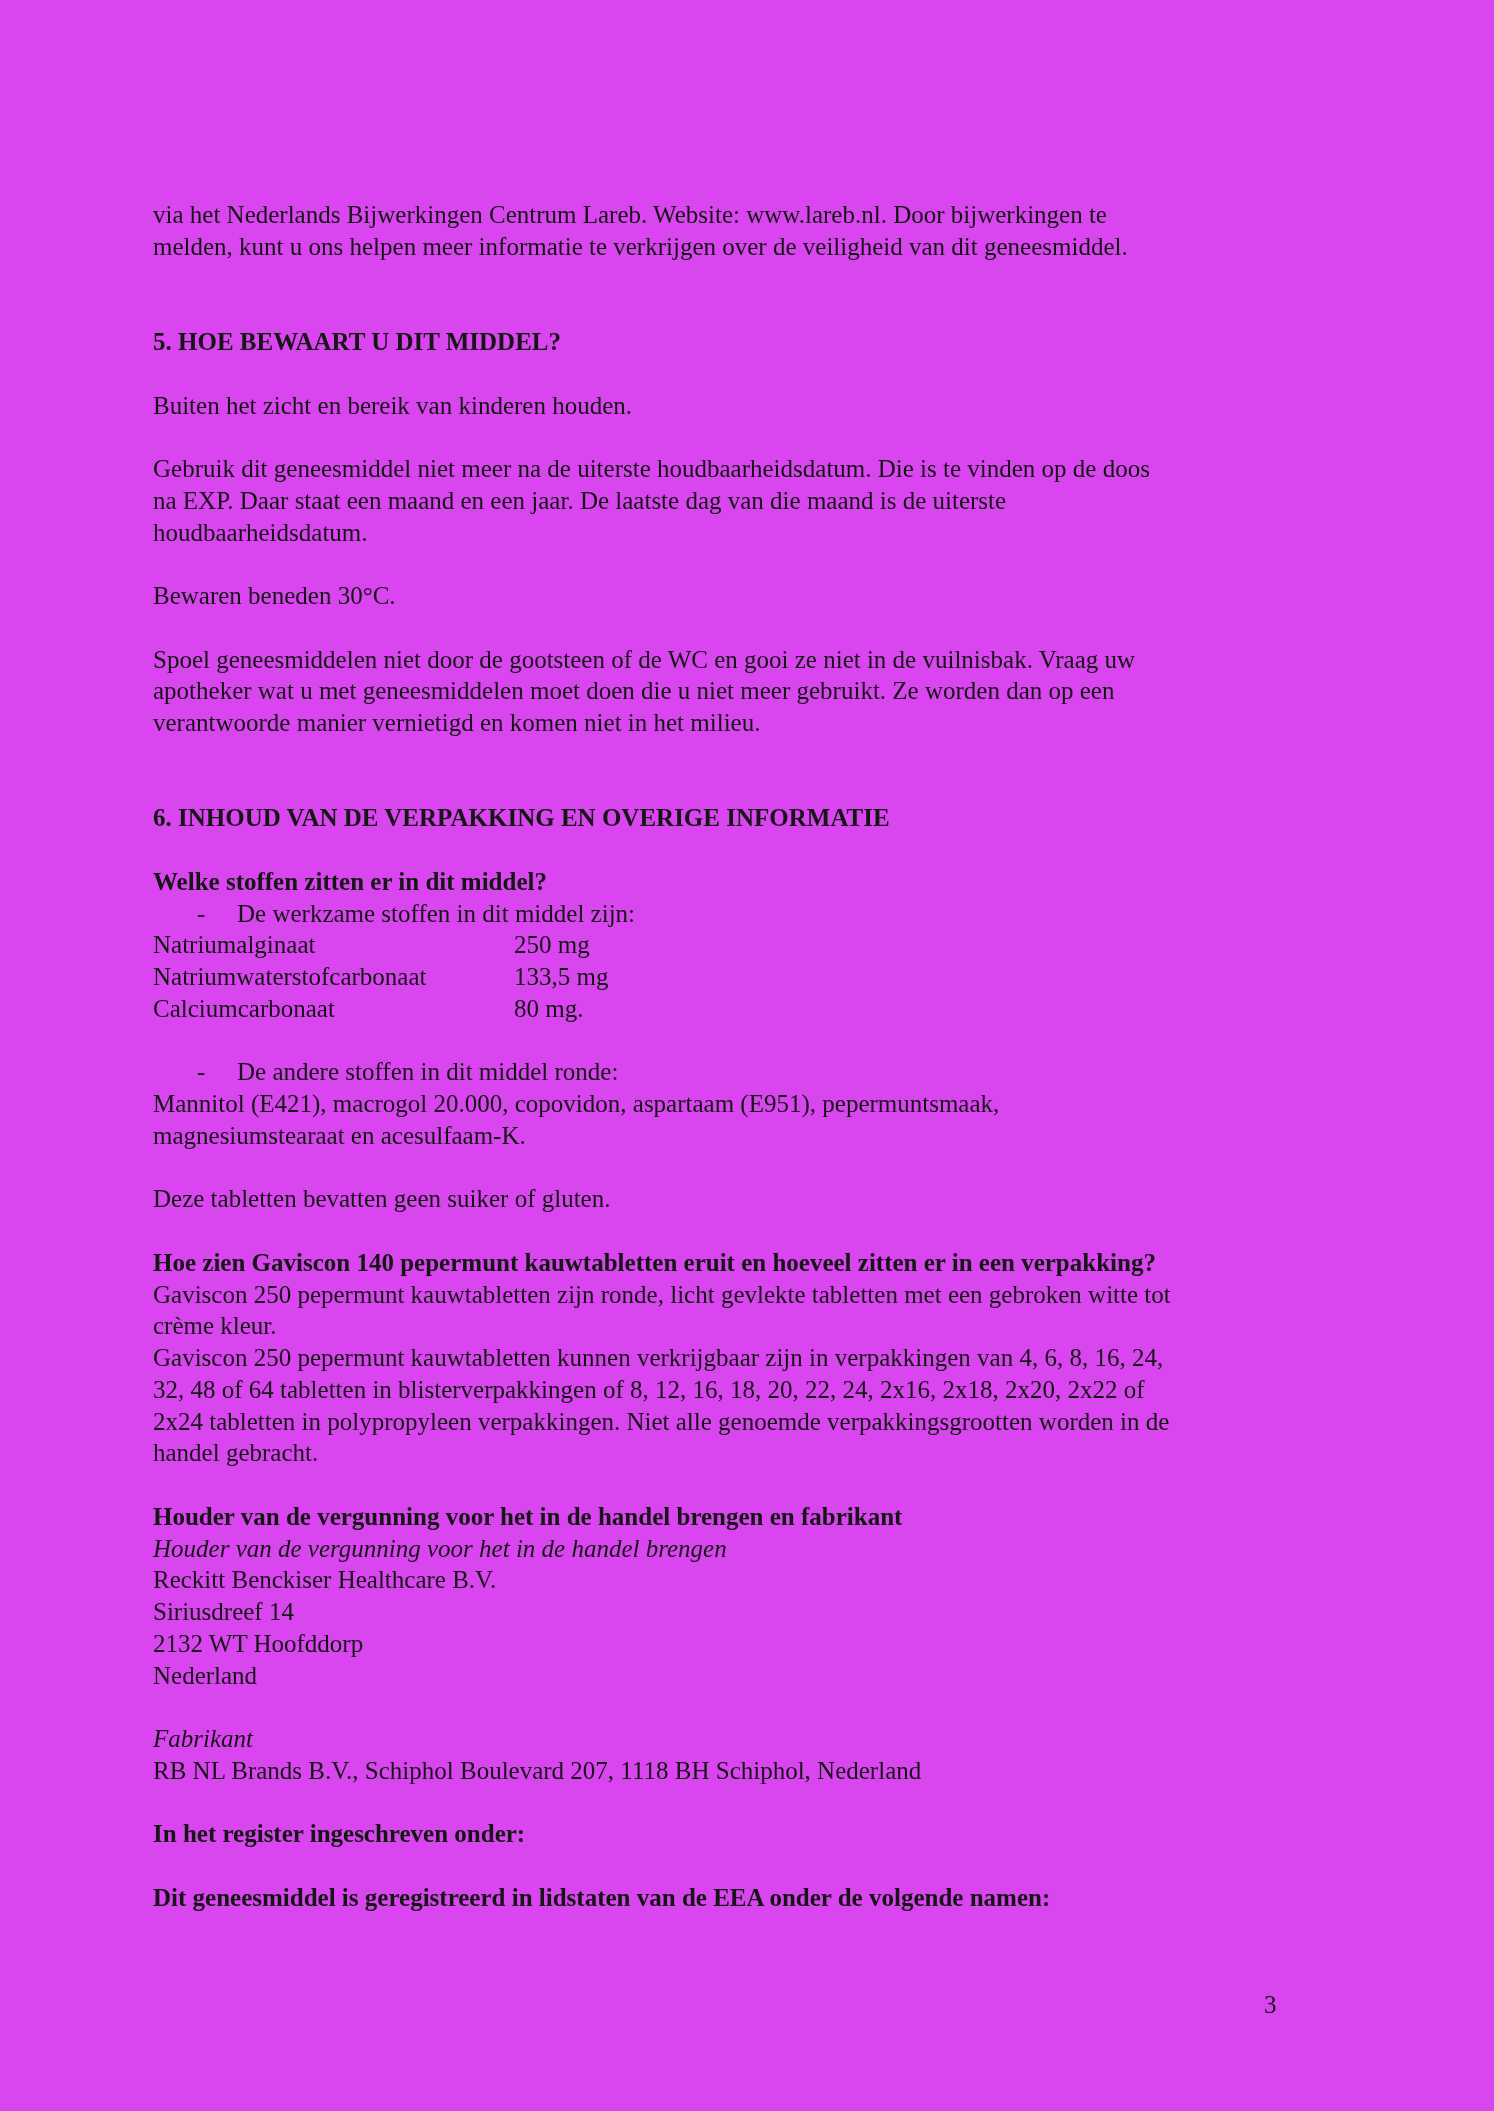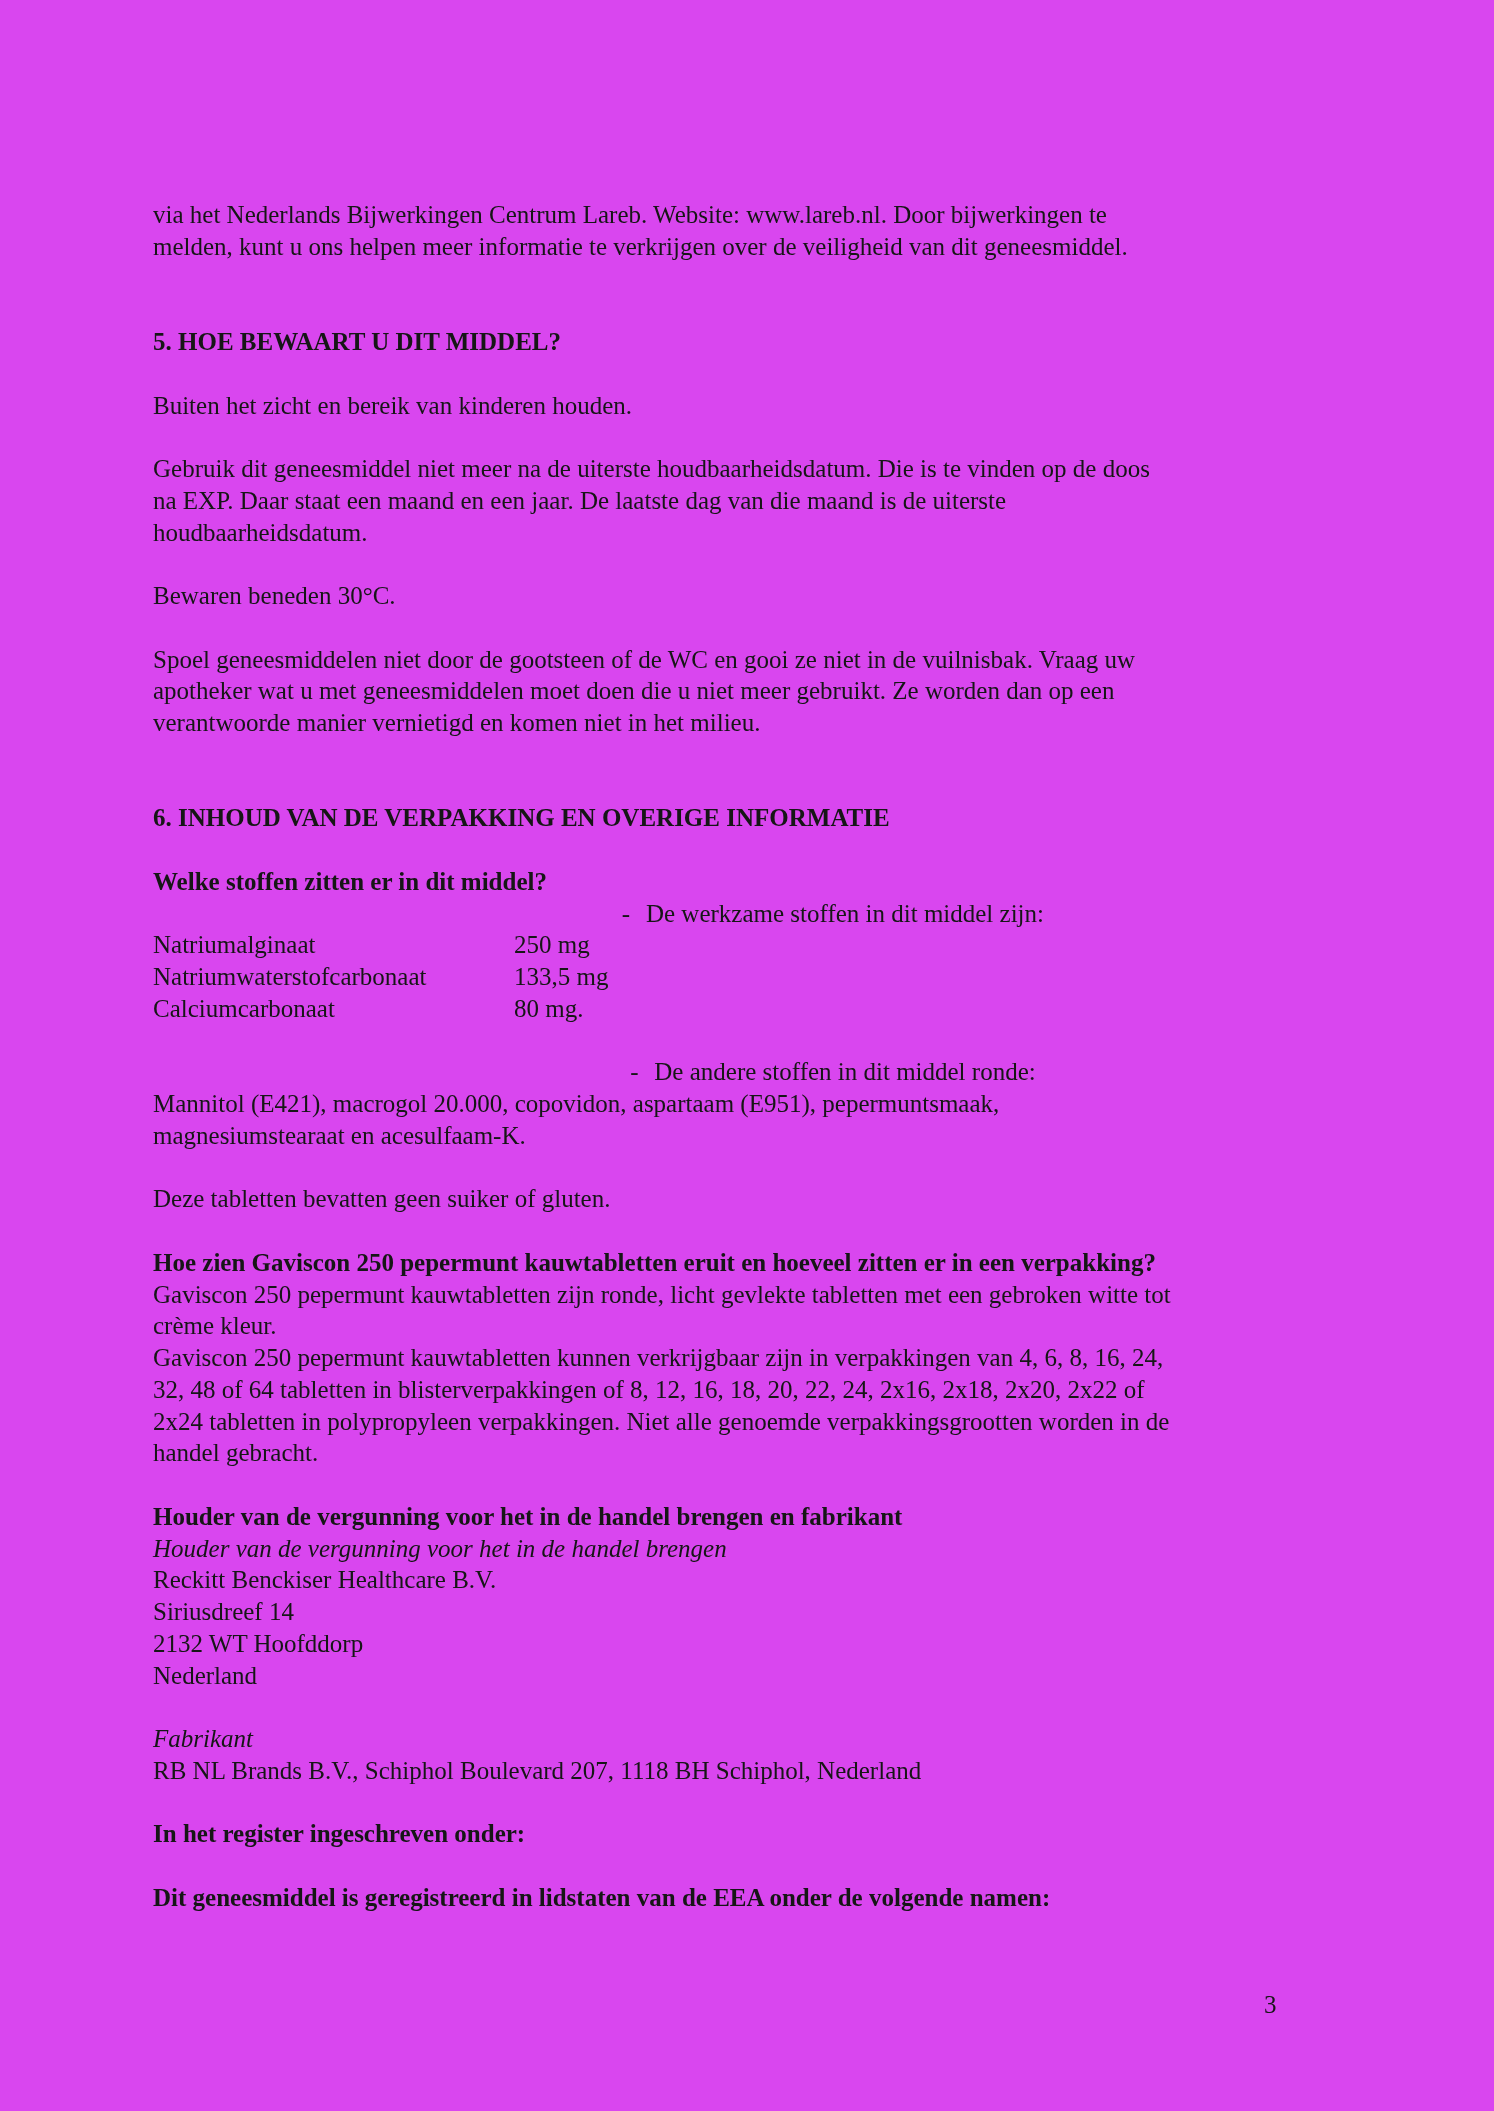--- a/index.html
+++ b/index.html
@@ -20,21 +20,21 @@
   }
   .content {
     position: absolute;
     left: 153px;
     top: 199px;
     width: 1300px;
   }
   .block { white-space: pre-line; }
   .bold { font-weight: bold; font-family: Liberation Serif, serif; }
   .italic { font-style: italic; }
-  .bullet { padding-left: 44px; text-align: center; }
+  .bullet { padding-left: 44px; }
   .bullet .dash { display: inline-block; width: 40px; }
   .ing-row .col-name { display: inline-block; width: 361px; }
   .footer-page-number {
     position: absolute;
     left: 1264px;
     top: 1989px;
   }
 </style>
 </head>
 <body>
@@ -67,21 +67,21 @@
       <div class="block ing-row"><span class="col-name">Natriumalginaat</span><span class="col-amount">250 mg</span></div>
       <div class="block ing-row"><span class="col-name">Natriumwaterstofcarbonaat</span><span class="col-amount">133,5 mg</span></div>
       <div class="block ing-row"><span class="col-name">Calciumcarbonaat</span><span class="col-amount">80 mg.</span></div>
       <div class="block blank">&nbsp;</div>
       <div class="block bullet"><span class="dash">-</span><span class="bullet-text">De andere stoffen in dit middel ronde:</span></div>
       <div class="block">Mannitol (E421), macrogol 20.000, copovidon, aspartaam (E951), pepermuntsmaak,
 magnesiumstearaat en acesulfaam-K.</div>
       <div class="block blank">&nbsp;</div>
       <div class="block">Deze tabletten bevatten geen suiker of gluten.</div>
       <div class="block blank">&nbsp;</div>
-      <div class="block bold">Hoe zien Gaviscon 250 pepermunt kauwtabletten eruit en hoeveel zitten er in een verpakking?</div>
+      <div class="block bold">Hoe zien Gaviscon 140 pepermunt kauwtabletten eruit en hoeveel zitten er in een verpakking?</div>
       <div class="block">Gaviscon 250 pepermunt kauwtabletten zijn ronde, licht gevlekte tabletten met een gebroken witte tot
 crème kleur.
 Gaviscon 250 pepermunt kauwtabletten kunnen verkrijgbaar zijn in verpakkingen van 4, 6, 8, 16, 24,
 32, 48 of 64 tabletten in blisterverpakkingen of 8, 12, 16, 18, 20, 22, 24, 2x16, 2x18, 2x20, 2x22 of
 2x24 tabletten in polypropyleen verpakkingen. Niet alle genoemde verpakkingsgrootten worden in de
 handel gebracht.</div>
       <div class="block blank">&nbsp;</div>
       <div class="block bold">Houder van de vergunning voor het in de handel brengen en fabrikant</div>
       <div class="block italic">Houder van de vergunning voor het in de handel brengen</div>
       <div class="block">Reckitt Benckiser Healthcare B.V.

